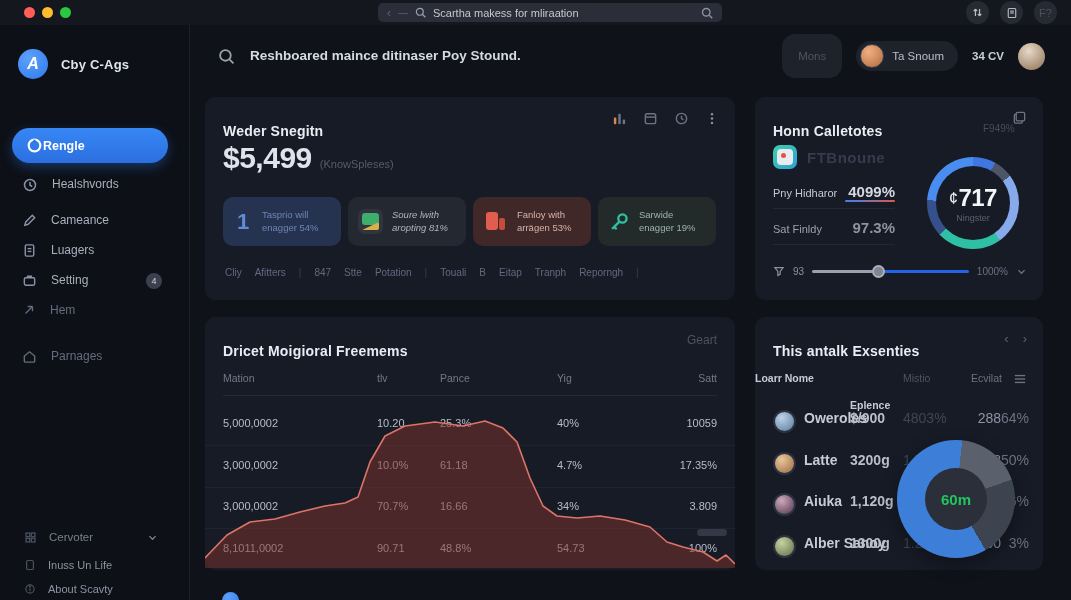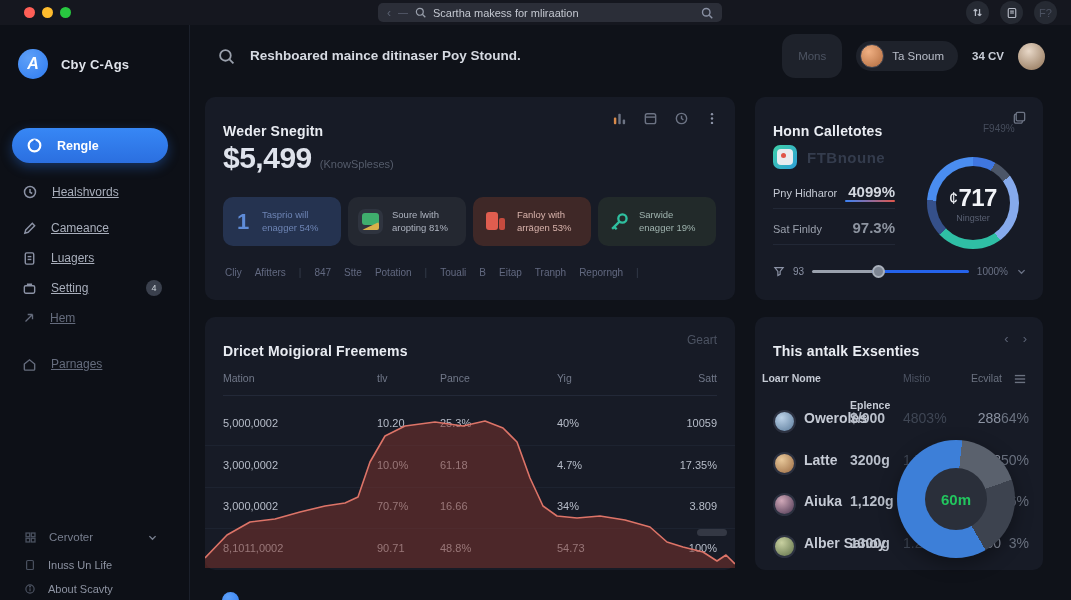--- a/index.html
+++ b/index.html
@@ -17,24 +17,24 @@
   .os-query{color:#c4c8d1;font-size:11px;flex:1;white-space:nowrap;overflow:hidden;}
   .os-actions{position:absolute;right:14px;top:0;height:25px;display:flex;align-items:center;gap:11px;}
   .os-btn{width:23px;height:23px;border-radius:50%;background:#262a33;display:flex;align-items:center;justify-content:center;color:#b6bbc6;font-size:11px;}
   .os-btn.dim{color:#4b5160}
   
   .sidebar{position:absolute;left:0;top:25px;width:190px;height:575px;background:#0d1017;border-right:1px solid #1b202b;box-sizing:border-box;}
   .brand{display:flex;align-items:center;gap:13px;padding:24px 0 0 18px;}
   .brand-logo{width:30px;height:30px;border-radius:50%;background:radial-gradient(circle at 35% 30%,#5ea0f8,#2e7bf0);display:flex;align-items:center;justify-content:center;color:#fff;font-weight:bold;font-style:italic;font-size:16px;}
   .brand-name{font-size:13px;font-weight:bold;color:#dfe3ea;letter-spacing:.2px;}
   .nav{position:absolute;left:0;top:76px;width:190px;}
-  .nav-item{position:relative;display:flex;align-items:center;gap:14px;height:30px;padding-left:22px;color:#a9afbc;font-size:12px;text-decoration:underline;}
+  .nav-item{position:relative;display:flex;gap:14px;height:30px;padding-left:22px;color:#a9afbc;font-size:12px;}
   .nav-item .nico{color:#8b92a5;display:flex;}
   .nav-item.dim,.nav-item.dim .nico{color:#656c7d;}
-  .nav-pill{position:absolute;left:12px;top:27px;width:156px;height:35px;border-radius:18px;background:linear-gradient(180deg,#3787f5,#2b6fe0);display:flex;align-items:center;gap:14px;padding-left:14px;box-sizing:border-box;color:#fff;font-size:12.5px;font-weight:bold;box-shadow:0 4px 12px rgba(46,123,240,.35);}
+  .nav-pill{position:absolute;left:12px;top:27px;width:156px;height:35px;border-radius:18px;background:linear-gradient(180deg,#3787f5,#2b6fe0);display:flex;align-items:center;gap:0;padding-left:14px;box-sizing:border-box;color:#fff;font-size:12.5px;font-weight:bold;box-shadow:0 4px 12px rgba(46,123,240,.35);}
   .nav-pill .nico{color:#fff;display:flex;}
   .badge{position:absolute;right:28px;width:16px;height:16px;border-radius:50%;background:#3a404d;color:#ced3dc;font-size:9px;display:flex;align-items:center;justify-content:center;}
   .side-footer{position:absolute;left:0;bottom:0;width:190px;}
   .sf-item{position:relative;display:flex;align-items:center;gap:12px;height:26px;padding-left:24px;color:#787f8f;font-size:11.5px;}
   .sf-item .nico{color:#4a5160;display:flex;}
   .sf-chev{position:absolute;right:32px;color:#787f8f;font-size:11px;}
   .sf-small{font-size:11px;color:#8d93a2;}
   
   .main{position:absolute;left:190px;top:25px;width:881px;height:575px;}
   .m-header{position:absolute;left:0;top:0;width:881px;height:62px;display:flex;align-items:center;}
@@ -57,21 +57,21 @@
   
   .sum-icons{position:absolute;right:16px;top:14px;display:flex;gap:16px;color:#6c7383;align-items:center;}
   .amount-row{position:absolute;left:18px;top:44px;display:flex;align-items:baseline;gap:8px;}
   .amount{font-size:30px;font-weight:bold;color:#dfe3ec;letter-spacing:-.5px;}
   .amount-note{font-size:11px;color:#555c6b;}
   .chips{position:absolute;left:18px;top:100px;display:flex;gap:7px;}
   .chip{width:118px;height:49px;border-radius:10px;display:flex;align-items:center;gap:9px;padding:0 8px 0 10px;box-sizing:border-box;}
   .chip-txt{font-size:9.5px;line-height:12.5px;}
   .chip1{background:#253350;}.chip1 .chip-txt{color:#6d84b4;}
   .chip1-num{font-size:22px;font-weight:bold;color:#5f8cd8;width:20px;text-align:center;}
-  .chip2{background:#242831;}.chip2 .chip-txt{color:#aeb4c0;}
+  .chip2{background:#242831;font-style:italic;}.chip2 .chip-txt{color:#aeb4c0;}
   .chip-ico2{width:25px;height:25px;border-radius:7px;background:#2f343f;position:relative;overflow:hidden;}
   .chip-ico2:before{content:"";position:absolute;left:4px;top:4px;width:17px;height:12px;border-radius:3px;background:#3fae6d;}
   .chip-ico2:after{content:"";position:absolute;left:4px;top:13px;width:17px;height:8px;border-radius:2px;background:#d9b04a;clip-path:polygon(0 100%,100% 0,100% 100%);}
   .chip3{background:#3f2827;}.chip3 .chip-txt{color:#d8b3ac;}
   .chip-ico3{width:25px;height:25px;position:relative;}
   .chip-ico3:before{content:"";position:absolute;left:3px;top:3px;width:12px;height:18px;border-radius:3px;background:#e05d4f;}
   .chip-ico3:after{content:"";position:absolute;left:16px;top:9px;width:6px;height:12px;border-radius:2px;background:#c54b3e;}
   .chip4{background:#222a2a;}.chip4 .chip-txt{color:#9fb3ae;}
   .filters{position:absolute;left:20px;top:170px;display:flex;align-items:center;gap:13px;font-size:10px;color:#626980;}
   .f-pipe{color:#373e4d;}
@@ -110,21 +110,21 @@
   .c3{position:absolute;left:235px;}
   .c4{position:absolute;left:352px;}
   .c5{position:absolute;right:18px;text-align:right;}
   .t-row{position:absolute;left:0;width:530px;height:42px;border-bottom:1px solid #1d2330;font-size:11px;color:#b7bdc9;}
   .t-row span{top:14px;}
   .area-chart{position:absolute;left:0;bottom:2px;pointer-events:none;}
   .scroll-hint{position:absolute;right:8px;top:212px;width:30px;height:7px;border-radius:4px;background:#8b91a0;opacity:.25;}
   
   .exp-arrows{position:absolute;right:16px;top:14px;display:flex;gap:14px;color:#5a6173;font-size:13px;}
   .e-head{position:absolute;left:0;top:55px;width:288px;font-size:10.5px;color:#8d94a3;}
-  .eh1{position:absolute;left:7px;font-weight:bold;color:#c6cbd5;}
+  .eh1{position:absolute;left:0;font-weight:bold;color:#c6cbd5;}
   .eh2{position:absolute;left:95px;font-weight:bold;color:#c6cbd5;margin-top:27px;}
   .eh3{position:absolute;left:148px;color:#4c5362;}
   .eh4{position:absolute;left:216px;color:#6b7280;}
   .eh-menu{position:absolute;right:16px;top:1px;color:#6b7280;}
   .e-row{position:absolute;left:0;width:288px;height:41px;font-size:14px;}
   .e-row span{top:13px;}
   .e-av{position:absolute;left:18px;top:8px;width:23px;height:23px;border-radius:50%;border:2px solid #2c3140;box-sizing:border-box;}
   .av1{background:radial-gradient(circle at 35% 30%,#bcd2e8,#5a7a9a);}
   .av2{background:radial-gradient(circle at 35% 30%,#e8c89a,#9a6a42);}
   .av3{background:radial-gradient(circle at 35% 30%,#d0a8b8,#4a3550);}

